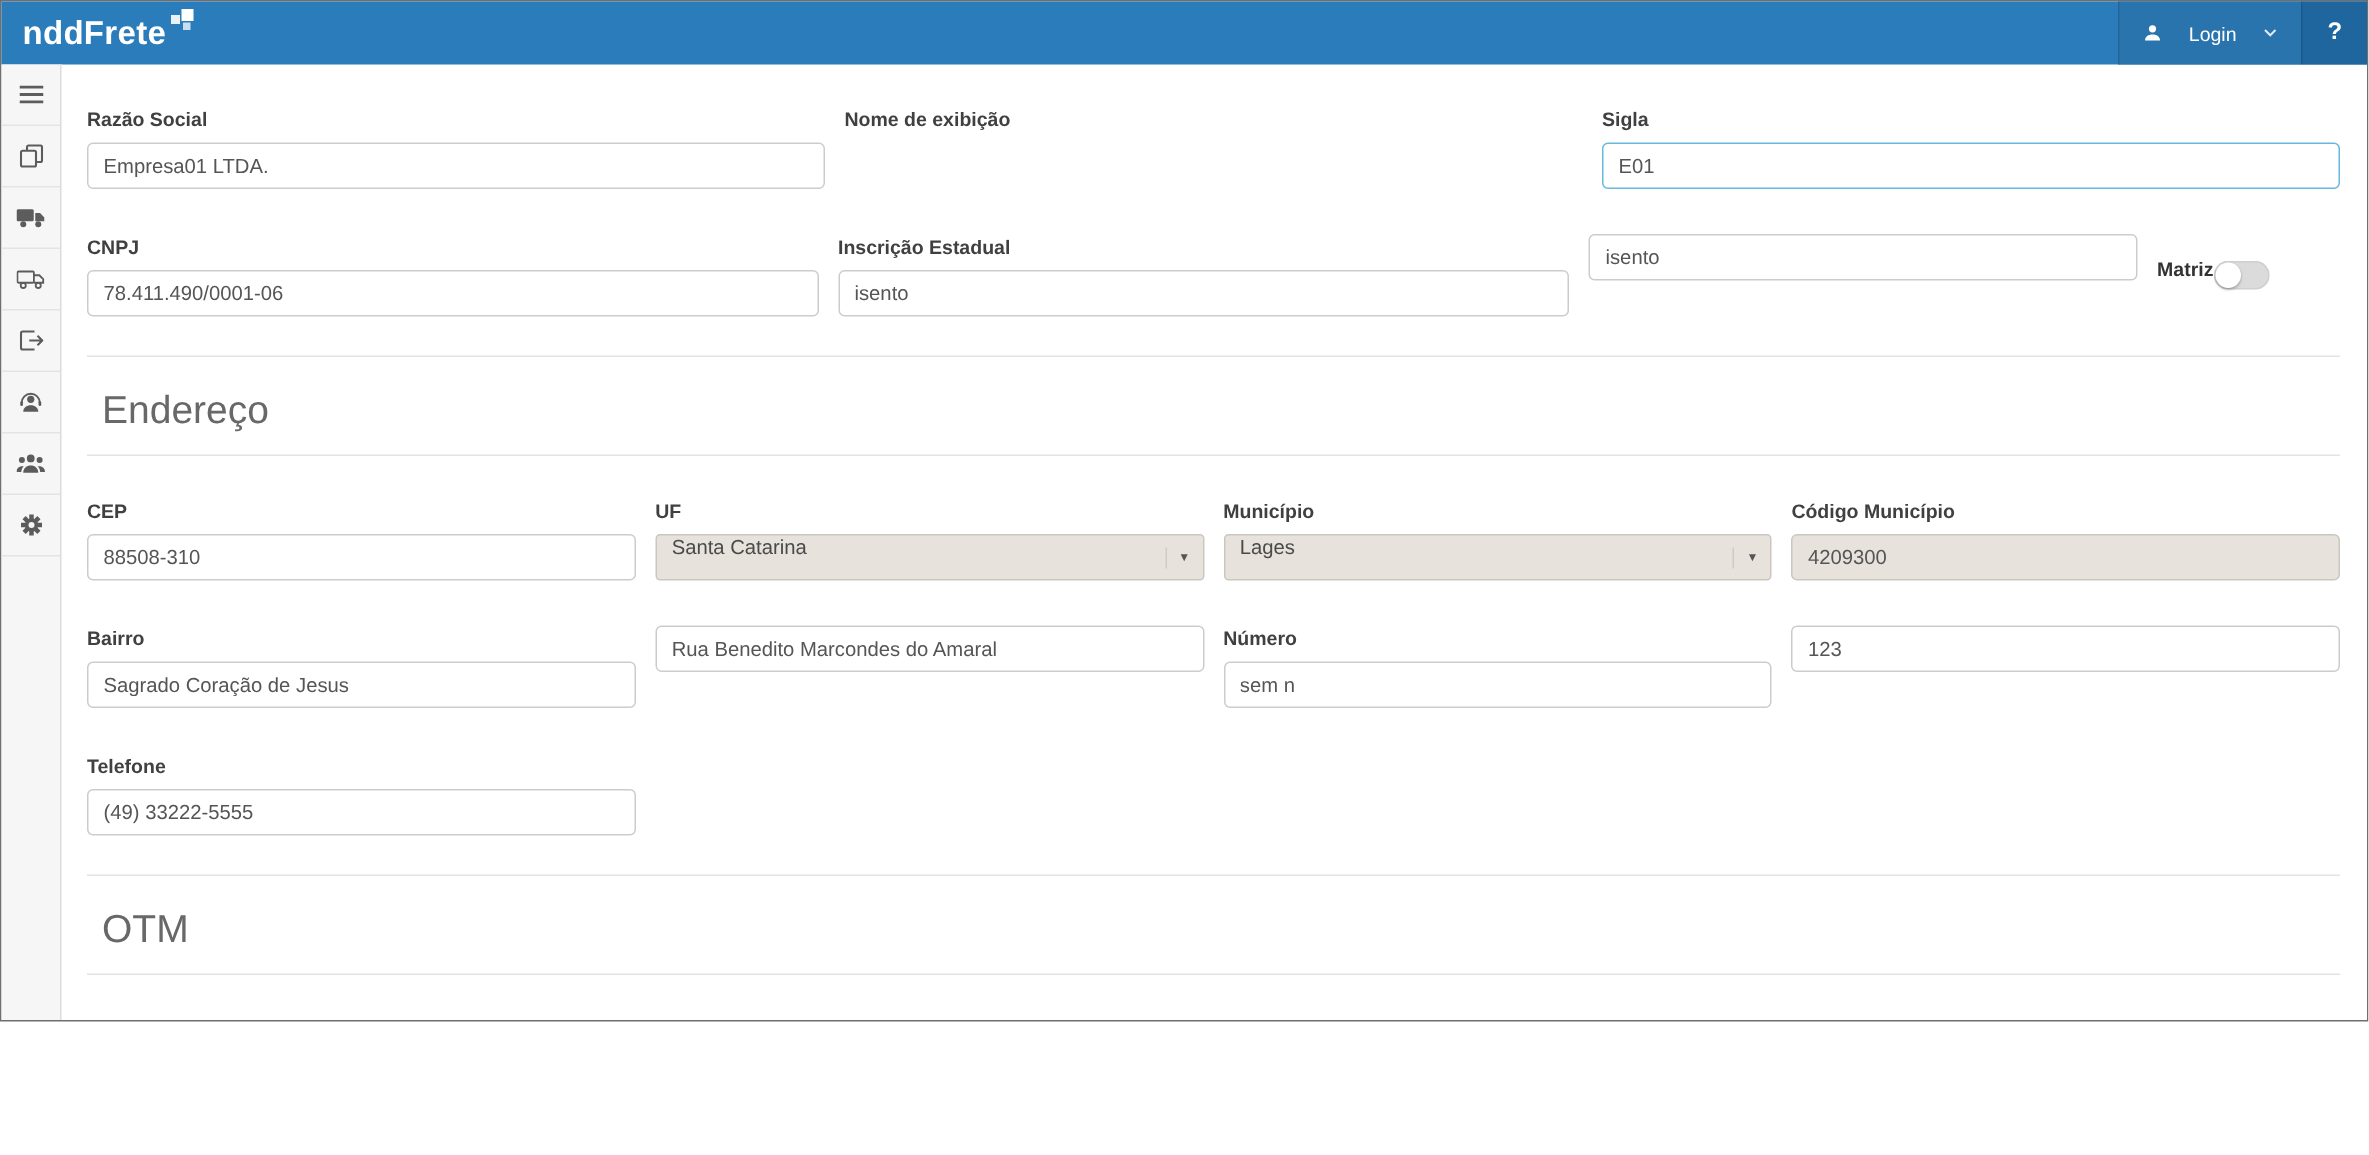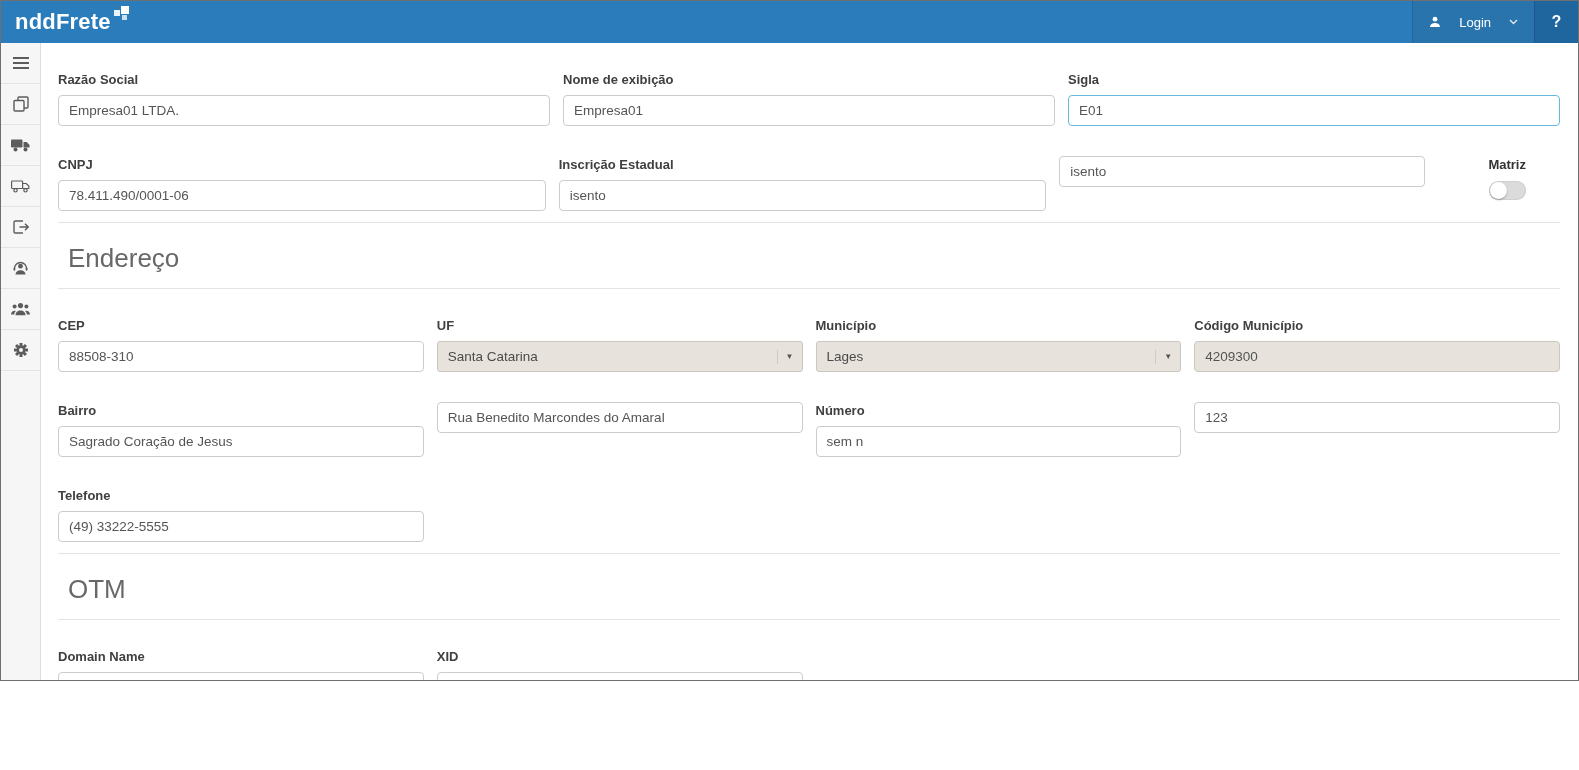--- a/index.html
+++ b/index.html
@@ -20,39 +20,39 @@
   .login { display:flex; align-items:center; gap:18px; padding:0 16px; background:#2a74ae; color:#fff; font-size:13px; cursor:pointer; border-left:1px solid rgba(0,0,0,.12); }
   .help { width:44px; display:flex; align-items:center; justify-content:center; background:#1f669f; color:#fff; font-weight:700; font-size:16px; cursor:pointer; border-left:1px solid rgba(0,0,0,.12); }
 
   
   .body-row { flex:1; display:flex; min-height:0; }
   .sidebar { flex:0 0 40px; background:#f6f6f6; border-right:1px solid #ddd; }
   .sb-item { height:41px; display:flex; align-items:center; justify-content:center; border-bottom:1px solid #e4e4e4; cursor:pointer; }
   .content { flex:1; padding:0 18px 0 17px; overflow:hidden; }
 
   
-  .section + .section { border-top:1px solid #e3e3e3; margin-top:1px; }
+  .section + .section { border-top:1px solid #e3e3e3; margin-top:16px; }
   .section-title { font-size:26px; font-weight:300; color:#686868; padding:20px 10px 14px; border-bottom:1px solid #e3e3e3; }
   .section-body { padding:28px 0 10px; }
 
   .row { display:grid; column-gap:13px; margin-bottom:30px; }
   .row:last-child { margin-bottom:0; }
   .grid-3 { grid-template-columns:repeat(3,1fr); }
   .grid-4 { grid-template-columns:repeat(4,1fr); }
   .grid-id2 { grid-template-columns:4fr 4fr 3fr 1fr;margin-top:12px; }
 
   .field label { display:block; font-size:13px; font-weight:700; color:#404040; line-height:18px; margin-bottom:6px; }
   .input { width:100%; height:31px; padding:0 10px; border:1px solid #ccc; border-radius:4px; font-size:13.5px; color:#555; background:#fff; font-family:Liberation Sans, sans-serif; outline:none; }
   .input.focused { border:1px solid #66b8dd; }
   .input.disabled { background:#e7e3dc; border-color:#cbc7c0; color:#555; }
 
-  .select { position:relative; display:flex; align-items:center; height:31px; padding:0 28px 0 10px; background:#e7e3dc; border:1px solid #cbc7c0; border-radius:3px; color:#4a4a4a; font-size:13.5px; cursor:pointer; }
+  .select { position:relative; display:flex; height:31px; padding:0 28px 0 10px; background:#e7e3dc; border:1px solid #cbc7c0; border-radius:3px; color:#4a4a4a; font-size:13.5px; cursor:pointer; }
   .select .caret { position:absolute; right:8px; top:50%; transform:translateY(-50%); font-size:8px; color:#555; border-left:1px solid #cfcbc3; padding-left:8px; line-height:14px; }
 
-  .field-matriz { display:flex; flex-direction:column; align-items:flex-end; padding-right:34px; }
+  .field-matriz { display:flex; flex-direction:row; align-items:center; padding-right:34px; }
   .field-matriz label { font-size:13px; font-weight:700; color:#333; line-height:18px; margin-bottom:7px; }
   .toggle { width:37px; height:19px; border-radius:10px; background:#dbdbdb; box-shadow:inset 0 0 0 1px #cfcfcf; position:relative; cursor:pointer; }
   .toggle .knob { width:17px; height:17px; border-radius:50%; background:#fff; position:absolute; left:1px; top:1px; box-shadow:0 1px 2px rgba(0,0,0,.3); }
 </style>
 </head>
 <body>
 
 <div class="page">
 
   <header class="topbar">
@@ -156,21 +156,20 @@
 
       <section class="section">
         <div class="section-body">
           <div class="row grid-3">
             <div class="field">
               <label>Razão Social</label>
               <input class="input" value="Empresa01 LTDA." style="">
             </div>
             <div class="field">
               <label>Nome de exibição</label>
-              <input class="input" value="Empresa01" style="">
             </div>
             <div class="field">
               <label>Sigla</label>
               <input class="input focused" value="E01" style="">
             </div>
           </div>
           <div class="row grid-id2">
             <div class="field">
               <label>CNPJ</label>
               <input class="input" value="78.411.490/0001-06" style="">

